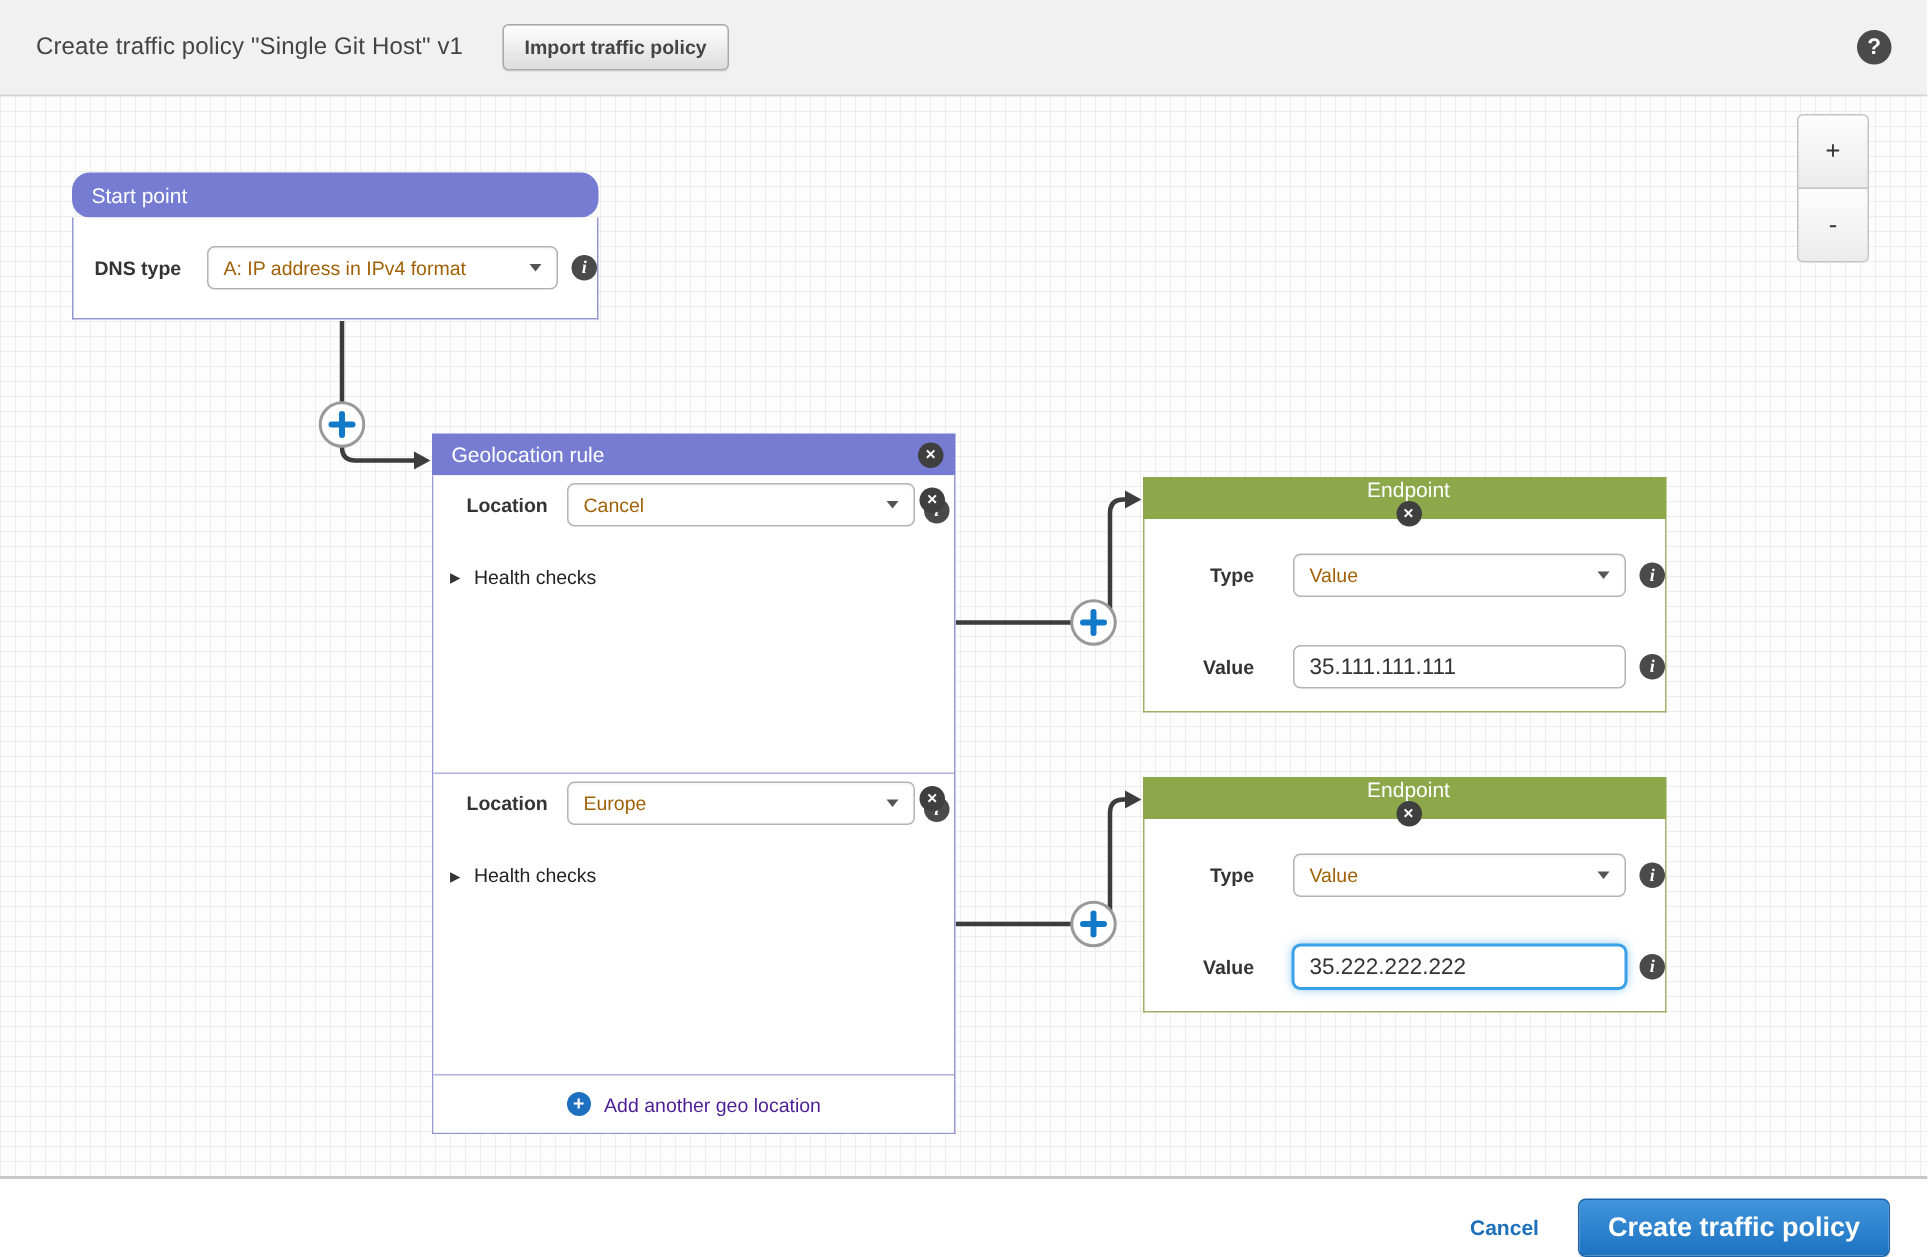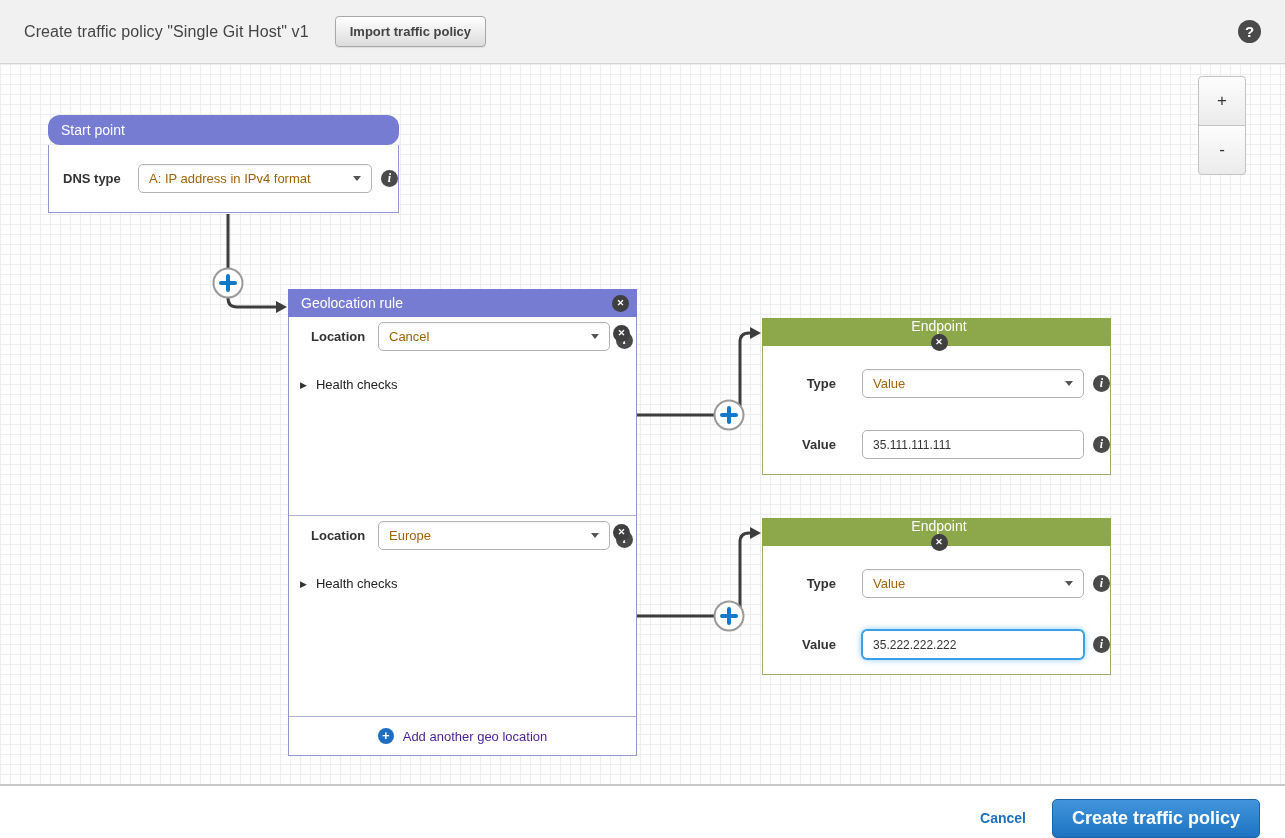--- a/index.html
+++ b/index.html
@@ -89,21 +89,21 @@
   
   .endpoint { width:349px; }
   #endpoint-1 { left:762px; top:254px; }
   #endpoint-2 { left:762px; top:454px; }
   .endpoint .node-bd { height:129px; padding-top:23px; }
   .ep-row { display:flex; align-items:center; padding-left:14px; }
   .ep-row + .ep-row { margin-top:32px; }
   .ep-row .lbl { width:62px; text-align:right; margin-right:26px; }
   .ep-row .dropdown { width:232px; }
   .ep-row input { width:232px; height:29px; border:1px solid #b3b3b3; border-radius:5px;
-                  padding:0 10px; font-size:12px; color:#333; font-family:"Liberation Sans",sans-serif; }
+                  padding:0 10px; font-size:15px; color:#333; font-family:"Liberation Sans",sans-serif; }
   .ep-row input.focused { border:1px solid #3aa0e8; box-shadow:0 0 0 1px #3aa0e8, 0 0 7px rgba(58,160,232,.7); outline:none; }
   .ep-row .info-ic { margin-left:9px; }
 
   
   .bottombar { height:64px; background:#fff; display:flex; align-items:center; justify-content:flex-end;
                padding-right:25px; gap:26px; }
   .cancel-link { color:#1d70bb; font-size:14px; font-weight:bold; text-decoration:none; cursor:pointer; }
   .btn-create { padding:8px 19px; font-size:18px; font-weight:bold; color:#fff;
                 background:linear-gradient(#4295dc,#1d73c1); border:1px solid #1a63a8; border-radius:5px;
                 box-shadow:0 1px 1px rgba(0,0,0,.15); cursor:pointer; }

